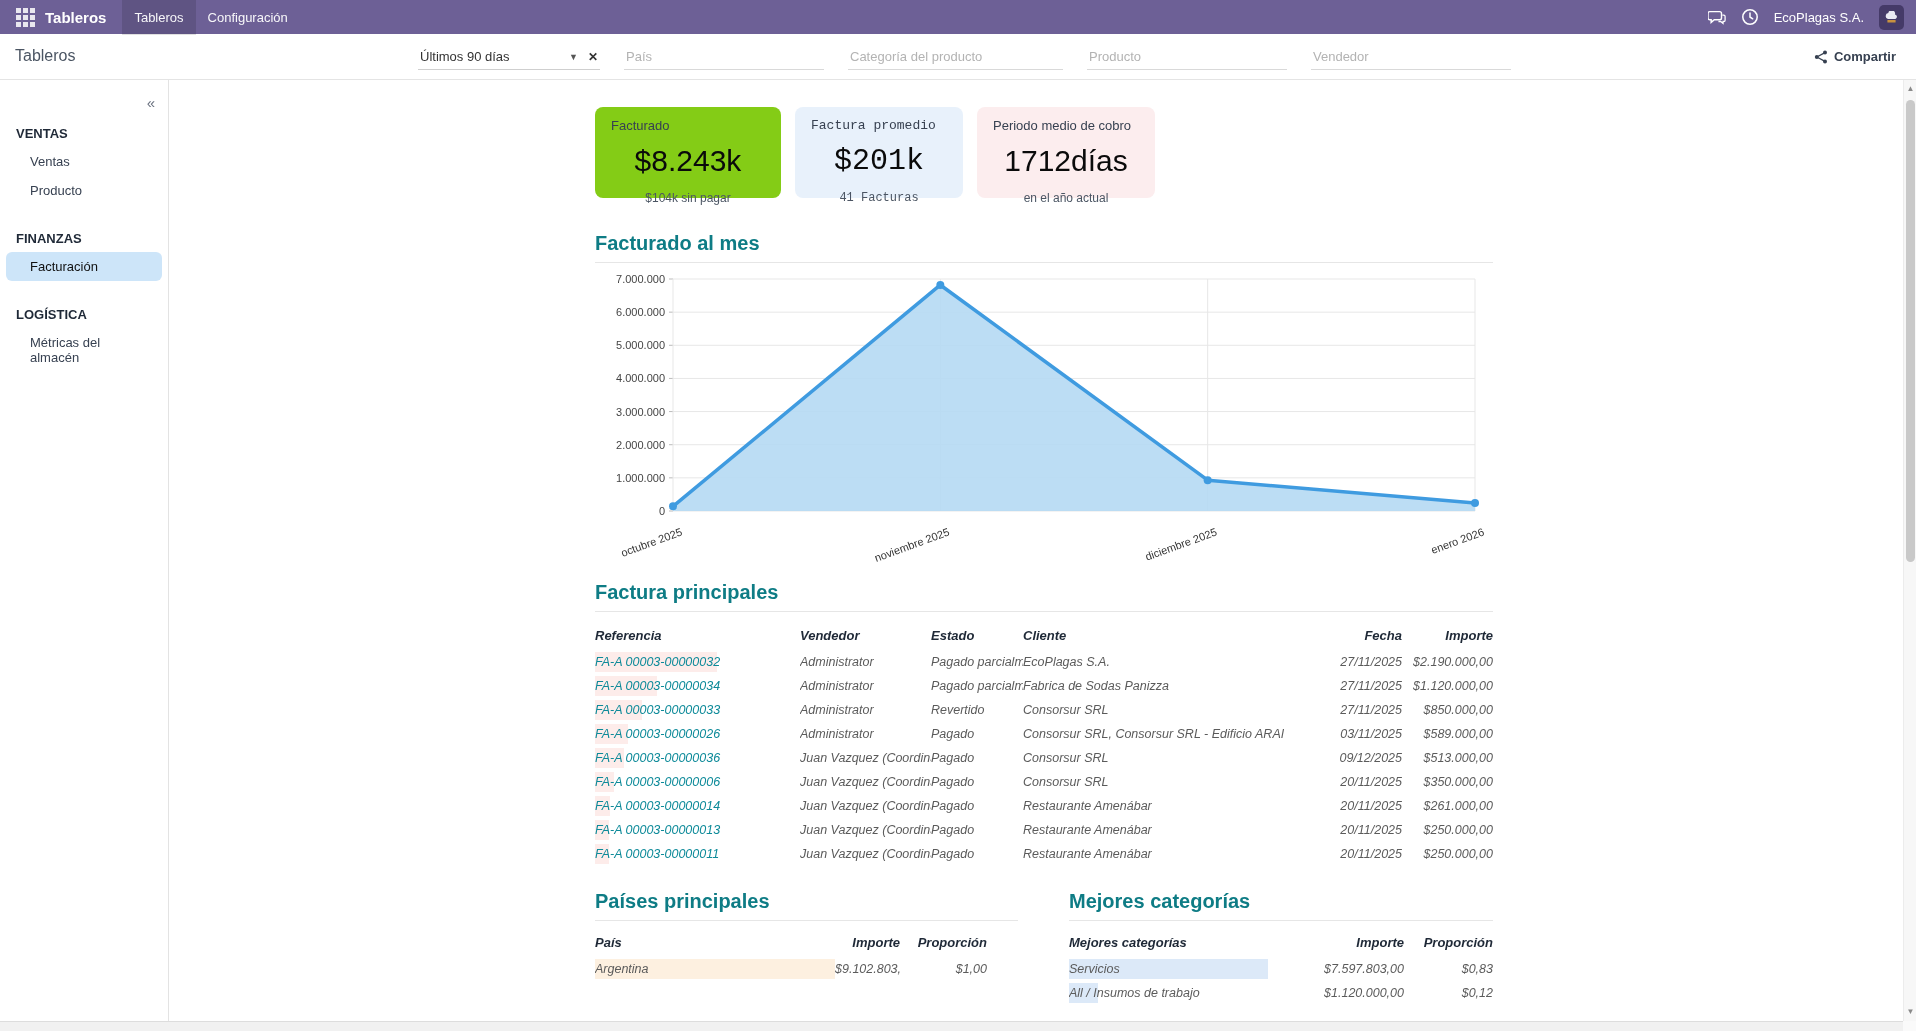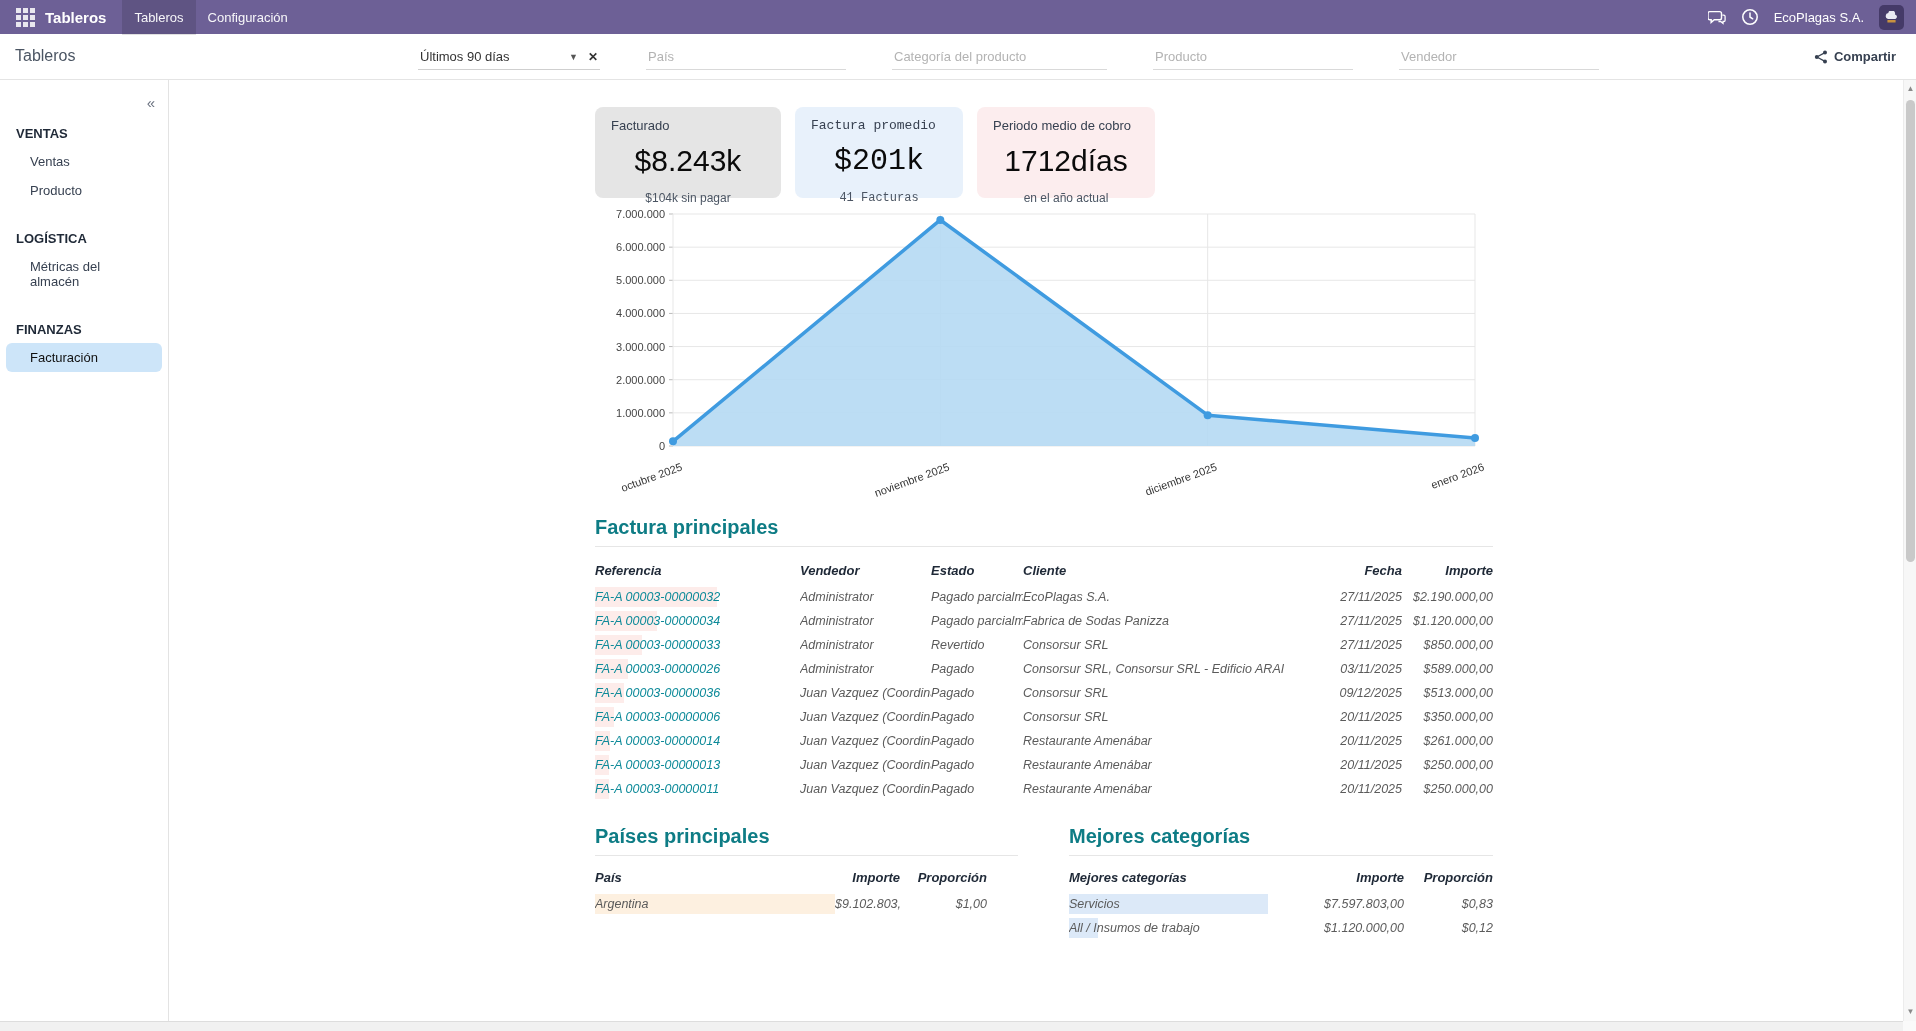--- a/index.html
+++ b/index.html
@@ -19,21 +19,21 @@
   .nav-right { margin-left:auto; display:flex; align-items:center; gap:15px; }
   .nav-icon { width:18px; height:18px; display:block; cursor:pointer; }
   .company { font-size:13px; cursor:pointer; }
   .avatar { width:25px; height:25px; border-radius:5px; background:#453a68; display:flex;
             align-items:center; justify-content:center; cursor:pointer; }
 
   
   .control-panel { position:absolute; top:34px; left:0; right:0; height:46px; background:#fff;
                    border-bottom:1px solid #e4e4e4; z-index:20; }
   .breadcrumb { position:absolute; left:15px; top:13px; font-size:16px; color:#4b5563; cursor:pointer; }
-  .filters { position:absolute; left:418px; top:11px; display:flex; gap:46px; align-items:flex-start; }
+  .filters { position:absolute; left:418px; top:11px; display:flex; gap:24px; align-items:flex-start; }
   .filter-box { border-bottom:1px solid #cfcfcf; padding:4px 2px 5px; font-size:13px; }
   .date-filter { width:182px; display:flex; align-items:center; color:#333; cursor:pointer; }
   .date-filter .val { flex:1; }
   .caret { font-size:9px; color:#555; margin-right:2px; }
   .clear-x { font-weight:bold; color:#333; font-size:12px; margin-left:8px; cursor:pointer; }
   .filter-input { border:none; outline:none; border-bottom:1px solid #d9d9d9; padding:4px 2px 5px;
                   font-size:13px; font-family:inherit; color:#333; background:transparent; }
   .filter-input::placeholder { color:#b3b3b3; }
   .w200 { width:200px; } .w215 { width:215px; }
   .share-btn { position:absolute; right:20px; top:15px; display:flex; align-items:center; gap:6px;
@@ -48,21 +48,21 @@
   .side-title { padding:6px 16px; font-size:13px; font-weight:bold; color:#1f2937; }
   .side-item { padding:7px 16px 7px 30px; font-size:13px; color:#374151; cursor:pointer; }
   .side-item.active { background:#cde5f9; border-radius:6px; margin:0 6px; padding-left:24px; color:#111; }
 
   
   .main { position:absolute; top:80px; left:170px; right:13px; bottom:10px; overflow:hidden; background:#fff; }
   .content { margin-left:425px; width:898px; }
 
   .kpi-row { display:flex; gap:14px; margin-top:27px; }
   .kpi-card { height:91px; border-radius:8px; }
-  .kpi-card.c0 { width:186px; background:#e5e5e5; }
+  .kpi-card.c0 { width:186px; background:#84cc16; }
   .kpi-card.c1 { width:168px; background:#e8f1fb;font-family:Liberation Mono, monospace; }
   .kpi-card.c2 { width:178px; background:#fcedee; }
   .kpi-label { font-size:13px; color:#374151; padding:11px 0 0 16px; white-space:nowrap; }
   .kpi-value { font-size:30px; color:#0a0a0a; text-align:center; margin-top:11px; }
   .kpi-sub { font-size:12px; color:#4b5563; text-align:center; margin-top:13px; }
 
   .section-title { color:#0e7c85; font-size:20px; font-weight:bold; padding-bottom:7px;
                    border-bottom:1px solid #e6e6e6; }
   .chart-title { margin-top:34px; }
   #chart-svg { display:block; width:898px; height:300px; margin-top:2px; }
@@ -161,26 +161,26 @@
 
 <div class="sidebar">
   <div class="collapse-btn">«</div>
   <div id="sidebar-sections">
       <div class="side-section">
         <div class="side-title">VENTAS</div>
         <div class="side-item">Ventas</div>
         <div class="side-item">Producto</div>
       </div>
       <div class="side-section">
+        <div class="side-title">FINANZAS</div>
+        <div class="side-item active">Facturación</div>
+      </div>
+      <div class="side-section">
         <div class="side-title">LOGÍSTICA</div>
         <div class="side-item">Métricas del almacén</div>
-      </div>
-      <div class="side-section">
-        <div class="side-title">FINANZAS</div>
-        <div class="side-item active">Facturación</div>
       </div>
     </div>
 </div>
 
 <div class="main">
   <div class="content">
 
     <div class="kpi-row">
       <div class="kpi-card c0">
         <div class="kpi-label">Facturado</div>
@@ -192,20 +192,21 @@
         <div class="kpi-value">$201k</div>
         <div class="kpi-sub">41 Facturas</div>
       </div>
       <div class="kpi-card c2">
         <div class="kpi-label">Periodo medio de cobro</div>
         <div class="kpi-value">1712días</div>
         <div class="kpi-sub">en el año actual</div>
       </div>
     </div>
 
+    <div class="section-title chart-title">Facturado al mes</div>
     <svg id="chart-svg" viewBox="0 0 898 300">
         <line x1="78" y1="246" x2="880" y2="246" stroke="#e7e7e7" stroke-width="1"></line>
         <line x1="74" y1="246" x2="78" y2="246" stroke="#bbb" stroke-width="1"></line>
         <text x="70" y="250" font-size="11" fill="#444" text-anchor="end">0</text>
         <line x1="78" y1="212.85714285714286" x2="880" y2="212.85714285714286" stroke="#e7e7e7" stroke-width="1"></line>
         <line x1="74" y1="212.85714285714286" x2="78" y2="212.85714285714286" stroke="#bbb" stroke-width="1"></line>
         <text x="70" y="216.85714285714286" font-size="11" fill="#444" text-anchor="end">1.000.000</text>
         <line x1="78" y1="179.71428571428572" x2="880" y2="179.71428571428572" stroke="#e7e7e7" stroke-width="1"></line>
         <line x1="74" y1="179.71428571428572" x2="78" y2="179.71428571428572" stroke="#bbb" stroke-width="1"></line>
         <text x="70" y="183.71428571428572" font-size="11" fill="#444" text-anchor="end">2.000.000</text>

